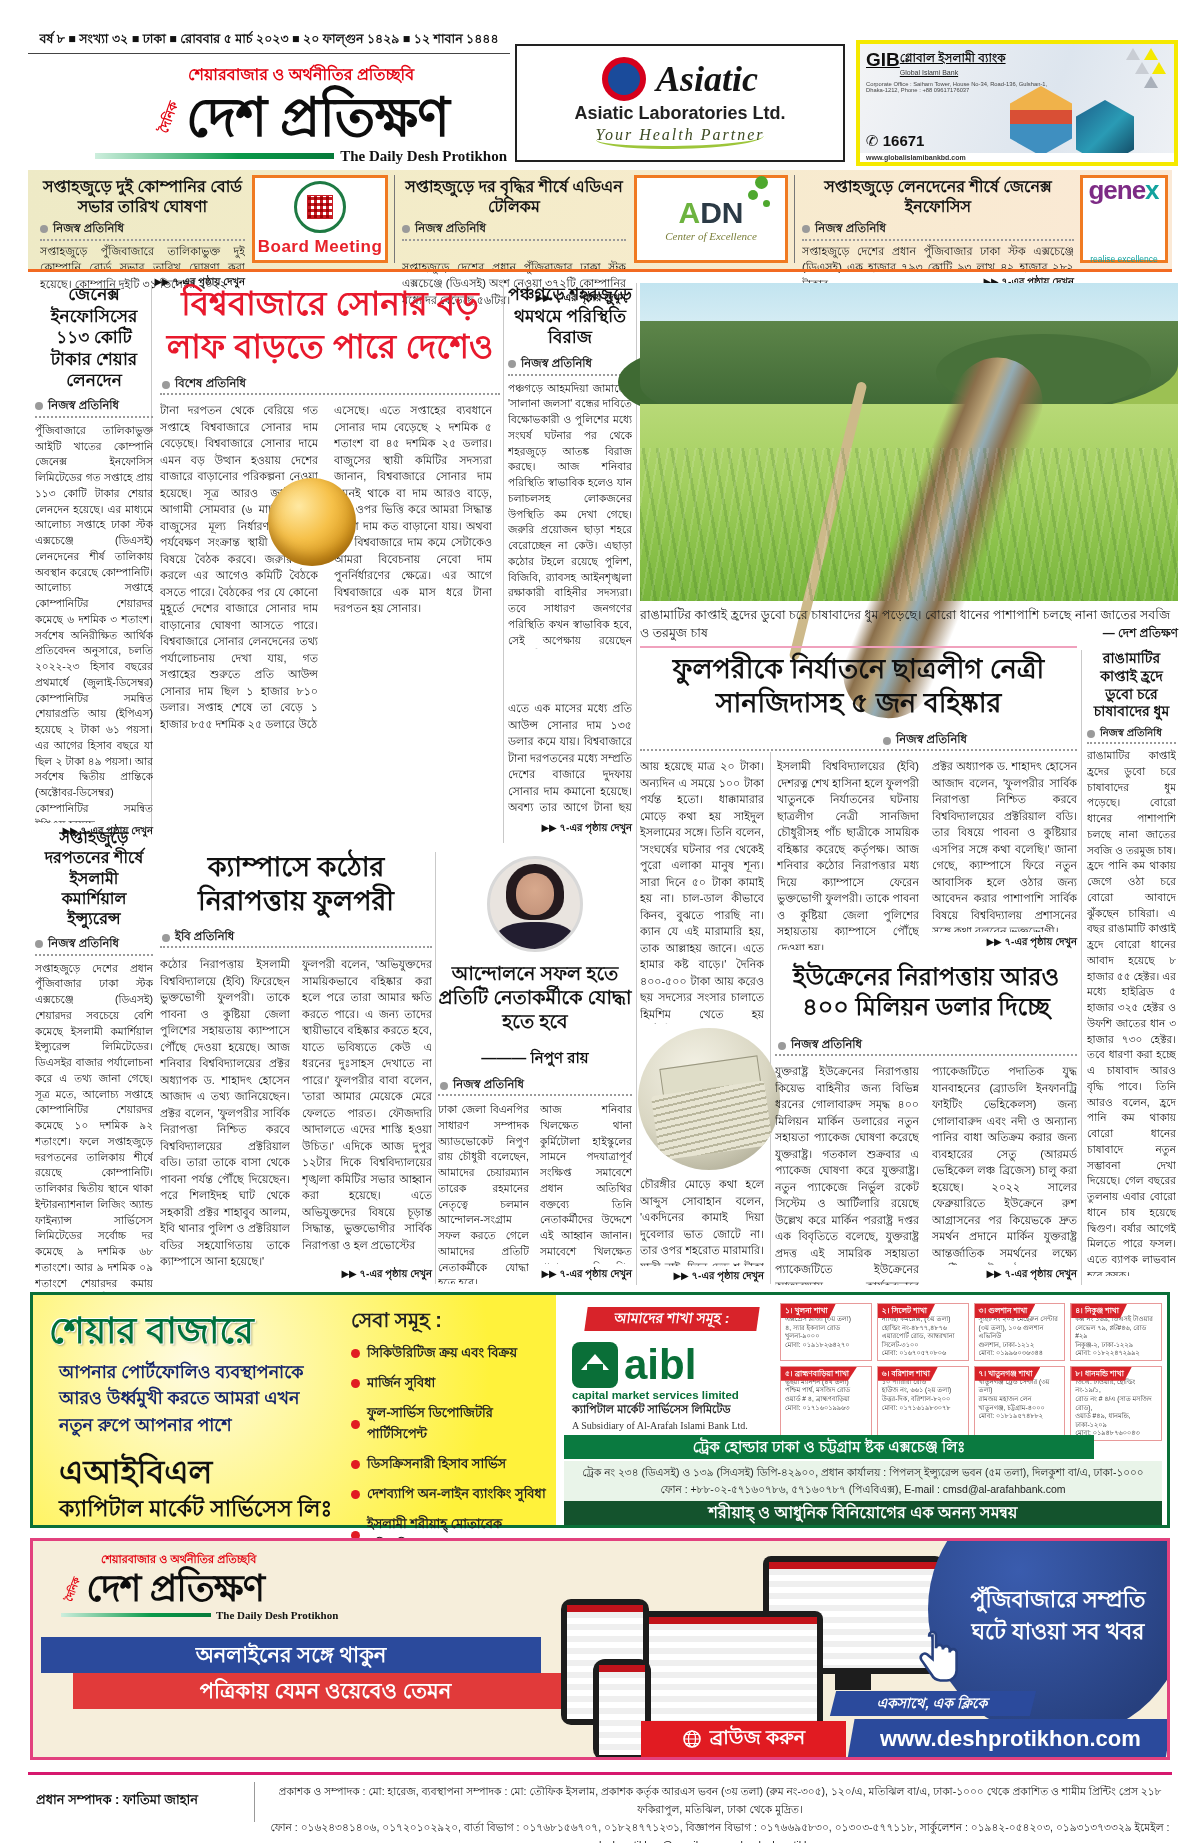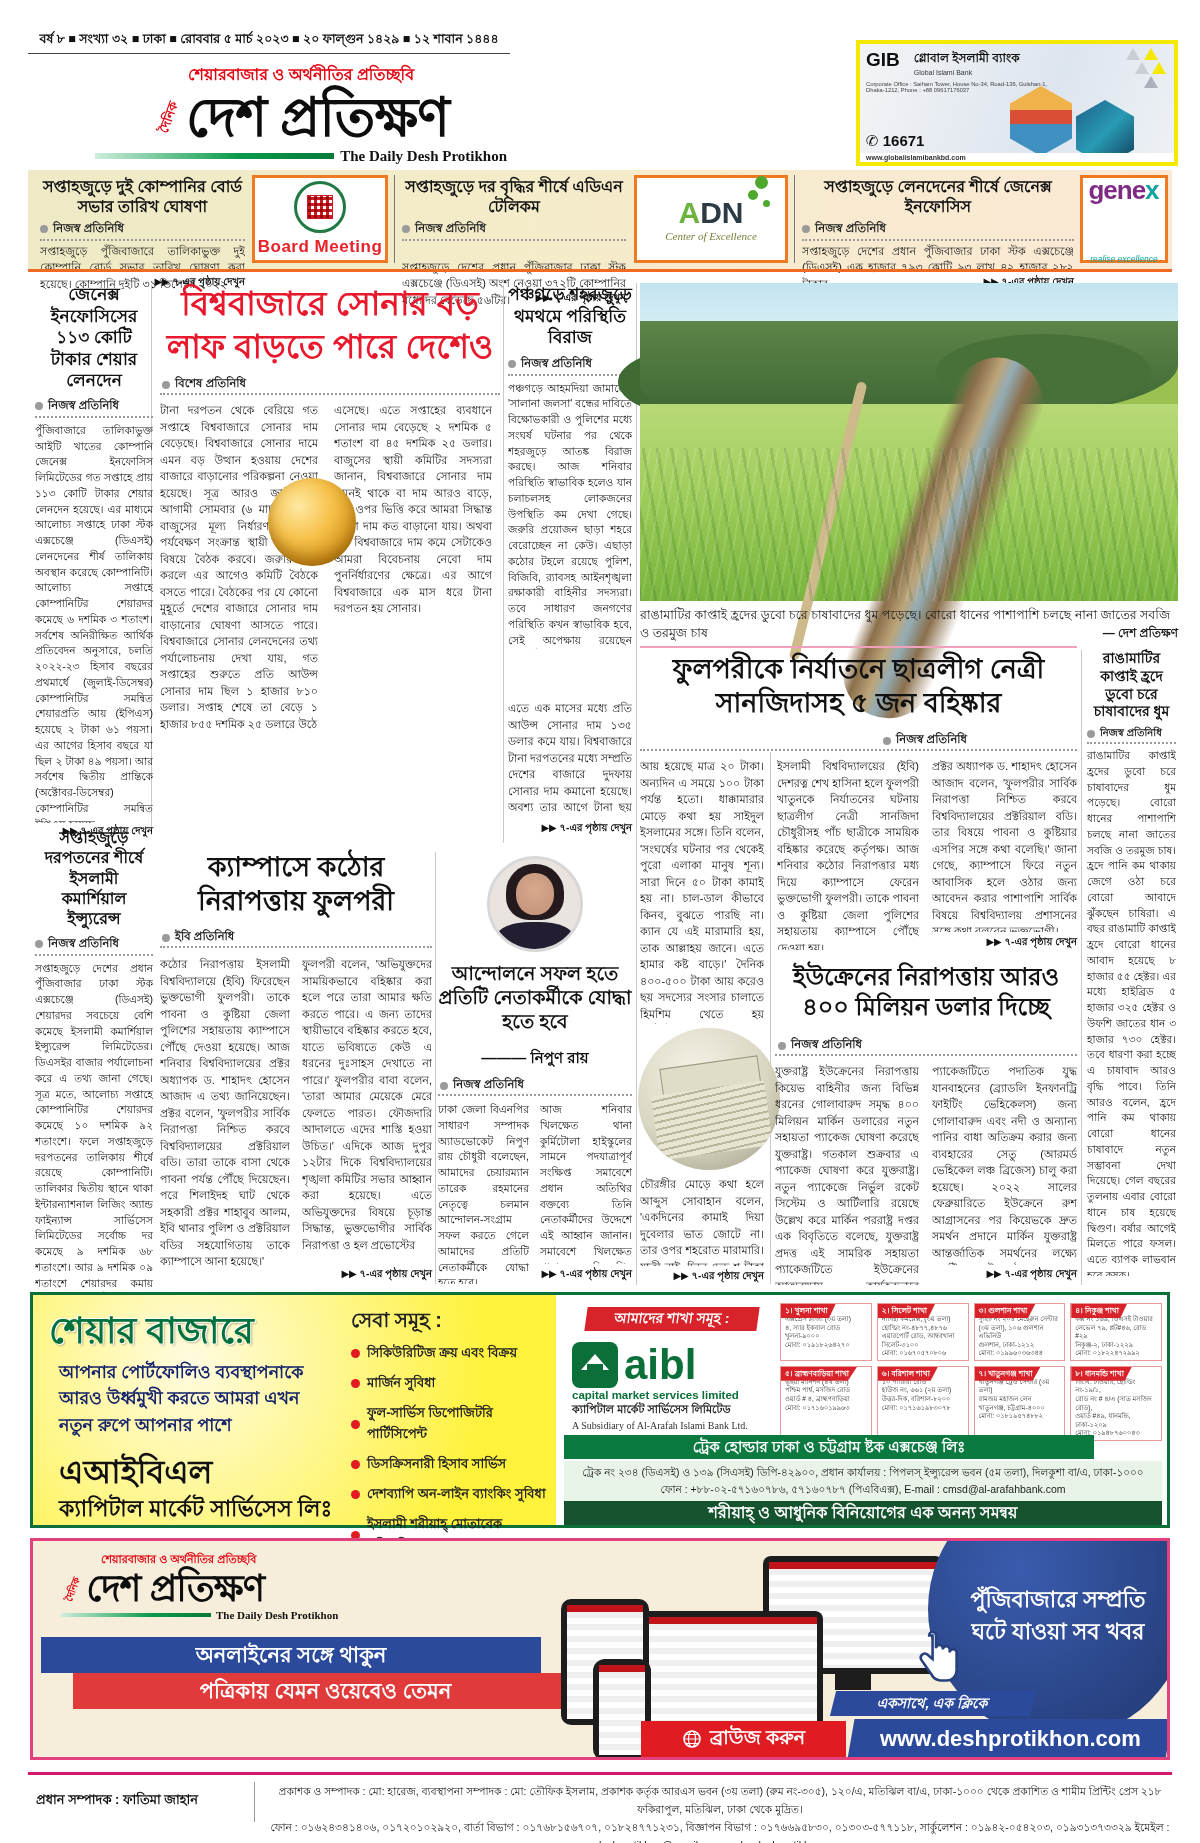--- a/index.html
+++ b/index.html
@@ -49,21 +49,21 @@
   
   .dse-ring{width:52px;height:52px;border:3px solid #1e7a43;border-radius:50%;display:flex;align-items:center;justify-content:center;background:#fff;}
   .dse-grid{width:26px;height:24px;background:repeating-linear-gradient(90deg,#c81d25 0 3px,#fff 3px 6px),repeating-linear-gradient(0deg,#c81d25 0 3px,#fff 3px 6px);background-blend-mode:multiply;border:1px solid #c81d25;}
   .boardtxt{color:#e8222a;font-weight:bold;font-size:17px;margin-top:4px;letter-spacing:.5px;}
   .adn-a{color:#6db33f;font-weight:bold;font-size:30px;}
   .adn-dn{color:#2b3a45;font-weight:bold;font-size:30px;}
   .adn-dot{position:absolute;background:#4ea82e;border-radius:50%;}
   .adn-tag{font-family:"Liberation Serif","DejaVu Serif",serif;font-style:italic;color:#7a7f3a;font-size:11px;}
   .gx-main{color:#7d2b85;font-weight:bold;font-size:26px;letter-spacing:-1px;}
   .gx-x{color:#12a39e;font-weight:bold;font-size:26px;}
-  .gx-tag{color:#12a39e;font-style:italic;font-size:8.5px;margin-top:48px;}
+  .gx-tag{color:#12a39e;font-size:8.5px;margin-top:48px;}
   .asi-ring{width:44px;height:44px;border-radius:50%;border:6px solid #d6001c;background:#1a4b9b;flex:0 0 auto;}
   .asi-name{font-family:"Liberation Serif","DejaVu Serif",serif;font-style:italic;font-weight:bold;font-size:36px;color:#141414;}
   .asi-co{font-weight:bold;font-size:18px;color:#222;}
   .asi-tag{font-family:"Liberation Serif","DejaVu Serif",serif;font-style:italic;font-size:16px;color:#3c4a22;letter-spacing:2px;border-bottom:3px solid #9dc53a;border-radius:0 0 60% 40%;padding-bottom:2px;}
   .hex{clip-path:polygon(50% 0,100% 25%,100% 75%,50% 100%,0 75%,0 25%);position:absolute;}
   .tri{width:0;height:0;border-left:7px solid transparent;border-right:7px solid transparent;border-bottom:12px solid #c9cdd4;position:absolute;}
   
   .aibl-title{font-size:36px;font-weight:bold;color:#00703c;text-shadow:1px 1px 0 #fff,-1px -1px 0 #fff,2px 2px 2px rgba(0,0,0,.25);}
   .aibl-badge{background:#d8232a;color:#fff;font-weight:bold;font-size:14px;display:flex;align-items:center;justify-content:center;transform:skewX(-8deg);}
   .aibl-icon{width:46px;height:46px;background:#0a6f38;border-radius:8px;position:relative;flex:0 0 auto;}
@@ -93,29 +93,37 @@
     <div style="display:flex;align-items:center;justify-content:center;">
       <span class="mast-vert">দৈনিক</span>
       <span class="mast-title">দেশ প্রতিক্ষণ</span>
     </div>
     <div style="display:flex;align-items:center;gap:6px;margin-top:2px;">
       <div class="greenbar"></div>
       <span class="mast-sub">The Daily Desh Protikhon</span>
     </div>
   </div>
 
+  <div class="abs" style="left:515px;top:44px;width:330px;height:118px;border:2px solid #222;background:#fff;display:flex;flex-direction:column;align-items:center;justify-content:center;gap:2px;">
+    <div style="display:flex;align-items:center;gap:10px;">
+      <span class="asi-ring"></span>
+      <span class="asi-name">Asiatic</span>
+    </div>
+    <div class="asi-co">Asiatic Laboratories Ltd.</div>
+    <div class="asi-tag">Your  Health  Partner</div>
+  </div>
 
   <div class="abs" style="left:856px;top:40px;width:322px;height:126px;background:#f5e900;padding:4px;">
     <div style="position:relative;width:100%;height:100%;background:linear-gradient(110deg,#f3f4f6,#dde5ee 60%,#eef1f5);overflow:hidden;">
       <span class="tri" style="right:34px;top:4px;"></span>
       <span class="tri" style="right:16px;top:4px;border-bottom-color:#f5e900;"></span>
       <span class="tri" style="right:25px;top:18px;"></span>
       <span class="tri" style="right:8px;top:18px;border-bottom-color:#f5e900;"></span>
       <span class="tri" style="right:16px;top:32px;border-bottom-color:#aab1bb;"></span>
-      <div style="display:flex;gap:14px;align-items:flex-start;padding:5px 6px;">
+      <div style="display:flex;gap:0;align-items:flex-start;padding:5px 6px;text-decoration:underline;">
         <div style="font-weight:bold;font-size:19px;color:#101010;">GIB</div>
         <div>
           <div style="font-weight:bold;font-size:12px;color:#101010;">গ্লোবাল ইসলামী ব্যাংক</div>
           <div style="font-size:7px;color:#333;">Global Islami Bank</div>
         </div>
       </div>
       <div style="padding:0 6px;font-size:5.8px;color:#444;width:200px;">Corporate Office : Saiham Tower, House No-34, Road-136, Gulshan-1, Dhaka-1212, Phone : +88 09617176037</div>
       <div class="hex" style="left:150px;top:42px;width:62px;height:70px;background:linear-gradient(180deg,#f0b24a 0 35%,#d94f35 35% 55%,#3f8fc0 55% 100%);"></div>
       <div class="hex" style="left:216px;top:56px;width:58px;height:66px;background:linear-gradient(135deg,#1d5f8a,#2a9bb5 50%,#0e3a55);"></div>
       <div style="position:absolute;left:6px;bottom:12px;font-weight:bold;font-size:15px;color:#101010;"><span>✆ </span><span>16671</span></div>

